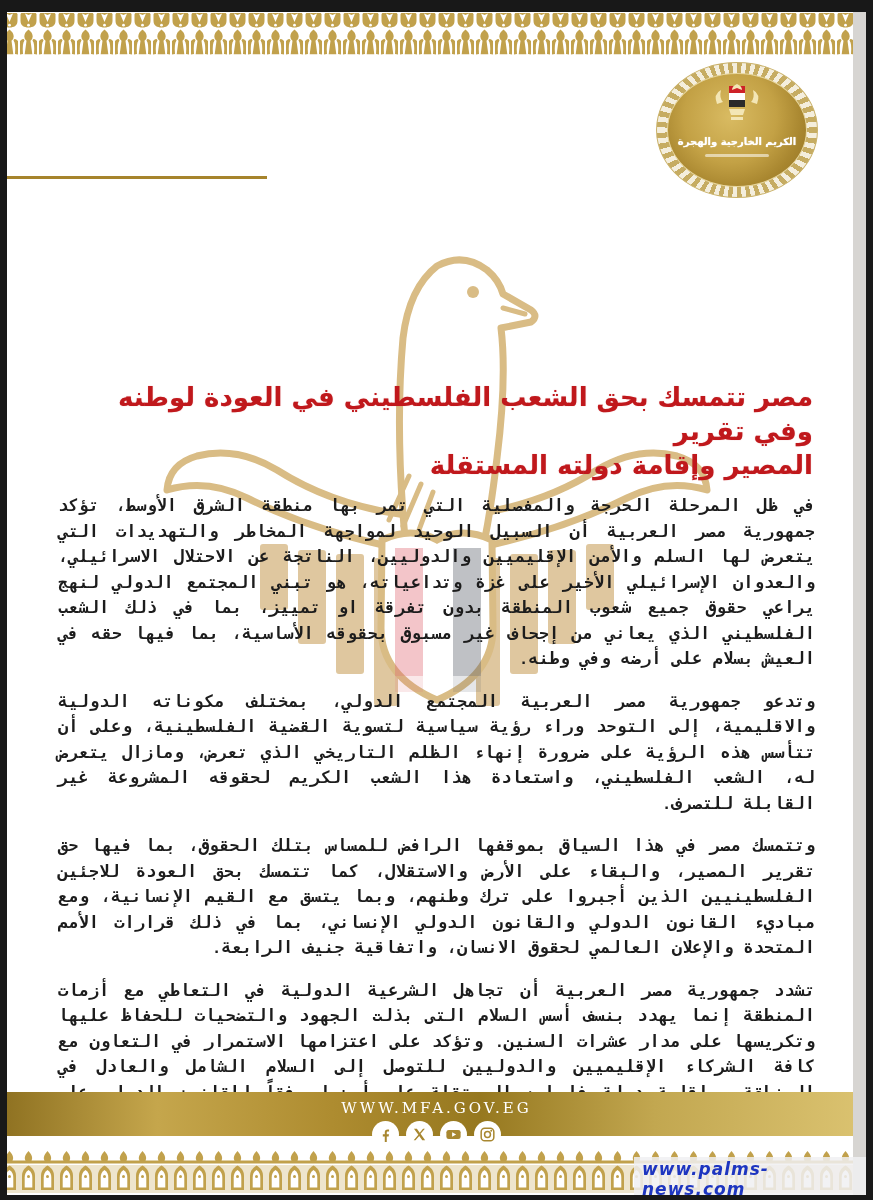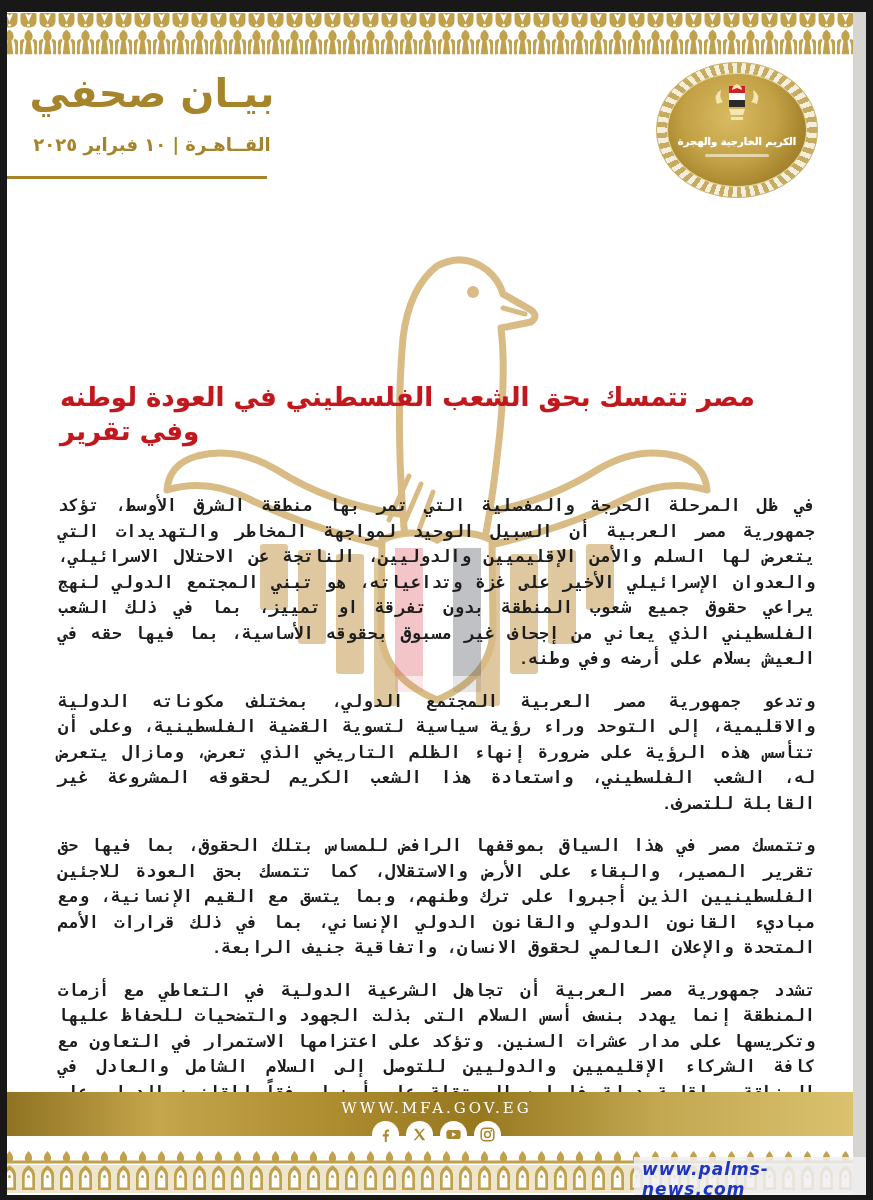--- a/index.html
+++ b/index.html
@@ -50,21 +50,21 @@
     position:absolute; left:50%; top:92px; transform:translateX(-50%);
     width:64px; height:3px; background:rgba(255,255,255,.55); border-radius:2px; z-index:2;
   }
 
   
   .eagle-wrap { position:absolute; left:157px; top:208px; width:560px; height:500px; z-index:1; }
 
   
   .headline {
     position:absolute; left:60px; top:380px; width:753px; z-index:5;
-    text-align:left; direction:rtl;
+    text-align:right; direction:rtl;
     color:#c0181c; font-size:26px; font-weight:bold; line-height:34px;
     text-shadow:0 0 1px rgba(192,24,28,.4);
   }
 
   
   .body-text {
     position:absolute; left:58px; top:494px; width:757px; z-index:5;
     direction:rtl; text-align:justify; color:#1c1c1c;
     font-size:17px; font-weight:bold; line-height:25.5px;font-family:Liberation Mono, monospace;
   }
@@ -787,24 +787,20 @@
 </svg>
       <svg width="19" height="42" viewBox="0 0 19 42" xmlns="http://www.w3.org/2000/svg">
   <path fill="#c1a14c" d="M9.5 0 c3.5 4 4.5 7 3 9.5 h6.5 v3 h-19 v-3 h6.5 c-1.5 -2.5 -.5 -5.5 3 -9.5 z"></path>
   <path fill="#c1a14c" opacity=".28" d="M0 14 h19 v28 h-19 z"></path>
   <path fill="#c1a14c" d="M9.5 14.5 c4.5 2.8 6.5 6 6.5 10.5 v14 h-13 v-14 c0 -4.5 2 -7.7 6.5 -10.5 z"></path>
   <path fill="#fff" d="M9.5 19 c2.8 2 3.8 4.2 3.8 7.5 v10 h-7.6 v-10 c0 -3.3 1 -5.5 3.8 -7.5 z"></path>
   <circle cx="9.5" cy="25.5" r="1.5" fill="#c1a14c"></circle>
 </svg>
     </div>
 
-  <div class="header-block">
-    <div class="press-title">بيـان صحفي</div>
-    <div class="dateline">القــاهـرة | ١٠ فبراير ٢٠٢٥</div>
-  </div>
   <div class="gold-rule"></div>
 
   <div class="seal">
     <div class="seal-outer"></div>
     <div class="seal-disc"></div>
     <svg class="seal-emblem" width="52" height="50" viewBox="0 0 52 50">
       <path d="M6 22 Q2 12 10 8 Q8 16 12 20 Z" fill="#f3e6b5"></path>
       <path d="M46 22 Q50 12 42 8 Q44 16 40 20 Z" fill="#f3e6b5"></path>
       <rect x="18" y="4" width="16" height="7" fill="#ce2127"></rect>
       <rect x="18" y="11" width="16" height="7" fill="#ffffff"></rect>
@@ -853,20 +849,21 @@
       <rect x="296" y="340" width="28" height="128" fill="#5a5f6a"></rect>
     </g>
     <g opacity="0.15">
       <rect x="238" y="468" width="28" height="16" fill="#e06a72"></rect>
       <rect x="296" y="468" width="28" height="16" fill="#5a5f6a"></rect>
     </g>
   </svg>
 
   <div class="headline">
     <span>مصر تتمسك بحق الشعب الفلسطيني في العودة لوطنه وفي تقرير</span><br>
+    <span>المصير وإقامة دولته المستقلة</span>
   </div>
 
   <div class="body-text">
     <p>في ظل المرحلة الحرجة والمفصلية التي تمر بها منطقة الشرق الأوسط، تؤكد جمهورية مصر العربية أن السبيل الوحيد لمواجهة المخاطر والتهديدات التي يتعرض لها السلم والأمن الإقليميين والدوليين، الناتجة عن الاحتلال الاسرائيلي، والعدوان الإسرائيلي الأخير على غزة وتداعياته، هو تبني المجتمع الدولي لنهج يراعي حقوق جميع شعوب المنطقة بدون تفرقة او تمييز، بما في ذلك الشعب الفلسطيني الذي يعاني من إجحاف غير مسبوق بحقوقه الأساسية، بما فيها حقه في العيش بسلام على أرضه وفي وطنه.</p>
     <p>وتدعو جمهورية مصر العربية المجتمع الدولي، بمختلف مكوناته الدولية والاقليمية، إلى التوحد وراء رؤية سياسية لتسوية القضية الفلسطينية، وعلى أن تتأسس هذه الرؤية على ضرورة إنهاء الظلم التاريخي الذي تعرض، ومازال يتعرض له، الشعب الفلسطيني، واستعادة هذا الشعب الكريم لحقوقه المشروعة غير القابلة للتصرف.</p>
     <p>وتتمسك مصر في هذا السياق بموقفها الرافض للمساس بتلك الحقوق، بما فيها حق تقرير المصير، والبقاء على الأرض والاستقلال، كما تتمسك بحق العودة للاجئين الفلسطينيين الذين أجبروا على ترك وطنهم، وبما يتسق مع القيم الإنسانية، ومع مباديء القانون الدولي والقانون الدولي الإنساني، بما في ذلك قرارات الأمم المتحدة والإعلان العالمي لحقوق الانسان، واتفاقية جنيف الرابعة.</p>
     <p>تشدد جمهورية مصر العربية أن تجاهل الشرعية الدولية في التعاطي مع أزمات المنطقة إنما يهدد بنسف أسس السلام التى بذلت الجهود والتضحيات للحفاظ عليها وتكريسها على مدار عشرات السنين. وتؤكد على اعتزامها الاستمرار في التعاون مع كافة الشركاء الإقليميين والدوليين للتوصل إلى السلام الشامل والعادل في المنطقة، وإقامة دولة فلسطين المستقلة على أرضها وفقاً للقانون الدولي على خطوط الرابع من يونيو لعام ١٩٦٧ وعاصمتها القدس الشريف.</p>
   </div>
 
   <div class="footer-bar">

